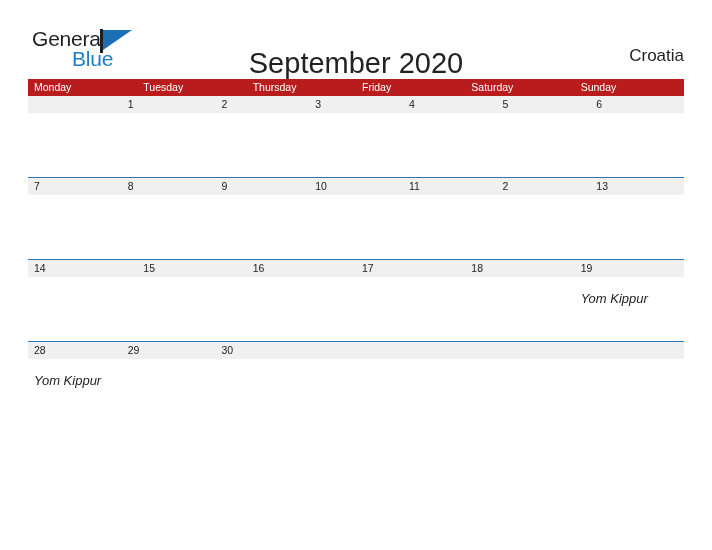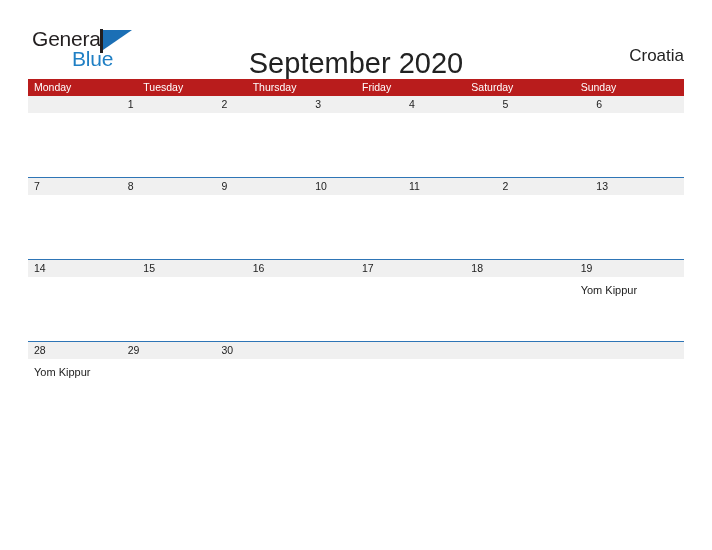--- a/index.html
+++ b/index.html
@@ -151,25 +151,26 @@
     padding-left: 6px;
   }
   .day-number {
     position: relative;
     font-size: 10.5px;
     line-height: 17px;
     color: #222222;
     height: 17px;
   }
   .day-event {
-    font-size: 11px;
+    font-size: 13px;
     line-height: 11px;
     color: #222222;
-    padding-top: 8px;
+    padding-top: 16px;
     white-space: nowrap;
+    font-style: italic;
   }
   .day-cell.empty .day-number {
     color: transparent;
   }
 </style>
 </head>
 <body>
 
 <div class="page-header">
 

